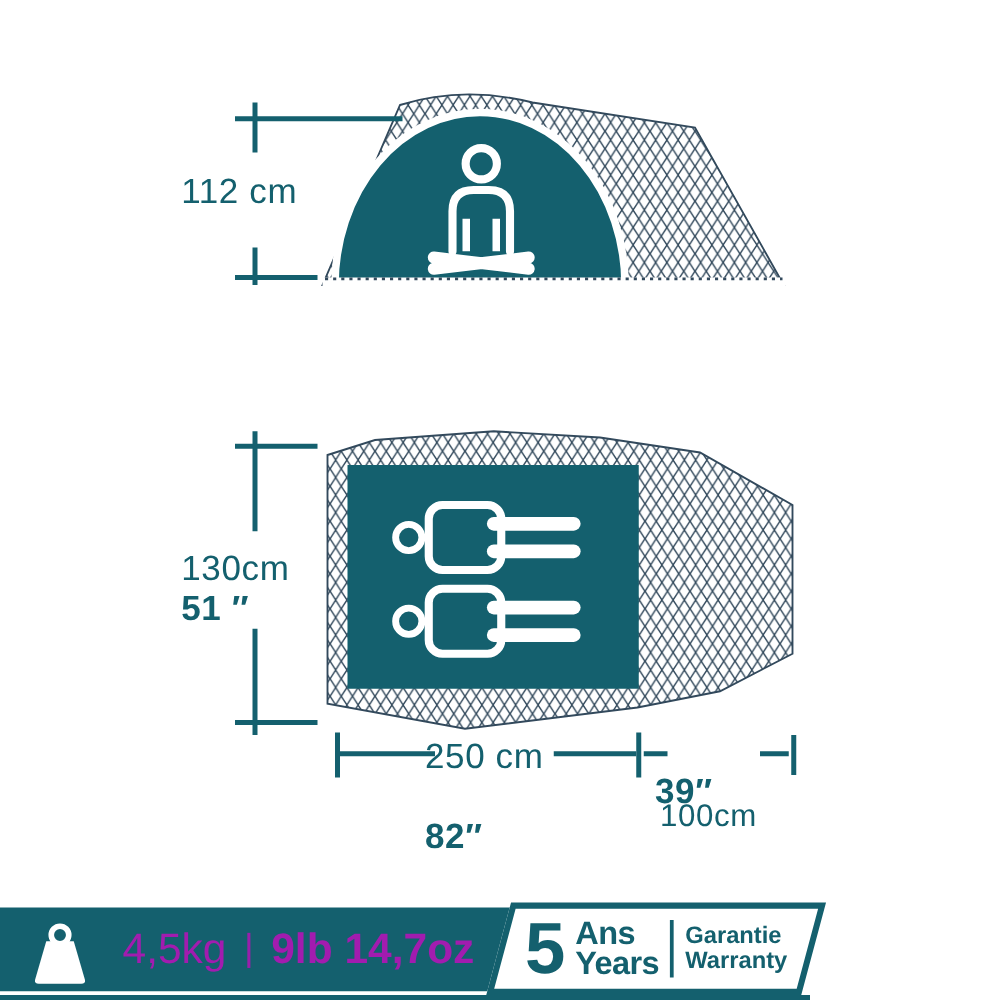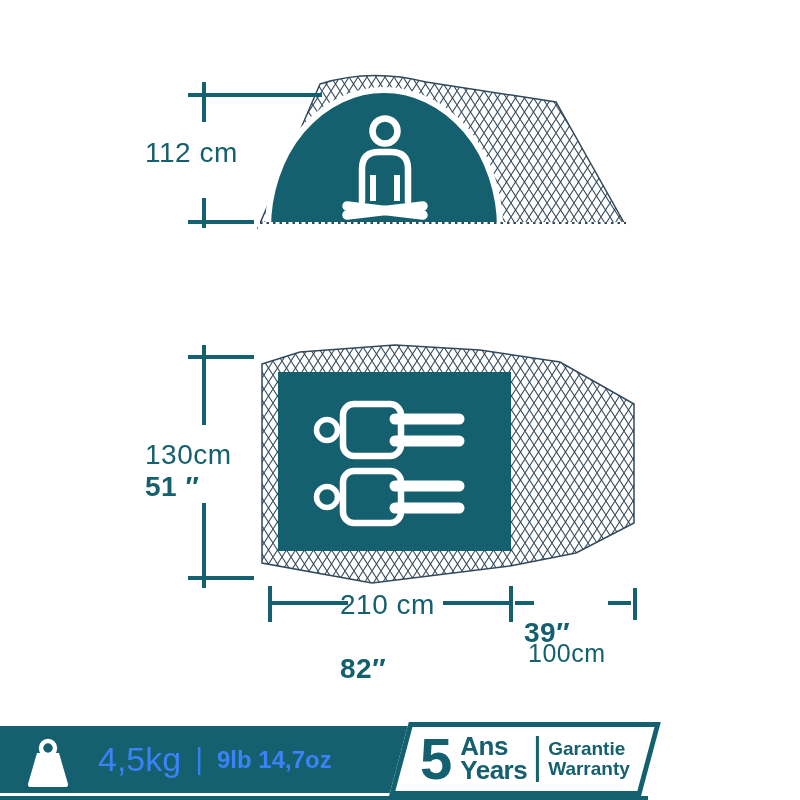--- a/index.html
+++ b/index.html
@@ -16,25 +16,25 @@
   .dim-label.bold{font-weight:700;}
   .dim-label.small{font-size:25px;}
   
   #weight-bar{
     position:absolute;left:0;top:726px;width:632px;height:67px;background:#14606e;
     display:flex;align-items:center;
   }
   #bottom-strip{position:absolute;left:0;top:796px;width:648px;height:4px;background:#14606e;}
   #weight-text{
     position:absolute;left:98px;top:726px;height:67px;display:flex;align-items:center;gap:14px;
-    color:#3b82f6;
+    color:#a21caf;
   }
   #weight-text .metric{font-size:34px;font-weight:400;}
   #weight-text .sep{font-size:30px;font-weight:300;opacity:.95;transform:translateY(-1px);}
-  #weight-text .imperial{font-size:24px;font-weight:700;}
+  #weight-text .imperial{font-size:34px;font-weight:700;}
   #warranty-badge{
     position:absolute;left:389px;top:722px;width:252px;height:74px;
     background:#fff;border:5px solid #14606e;box-sizing:border-box;
     transform:skewX(-15deg);transform-origin:bottom left;
   }
   #warranty-inner{
     width:100%;height:100%;transform:skewX(15deg);
     display:flex;align-items:center;justify-content:center;gap:9px;color:#14606e;
   }
   #warranty-inner .num{font-size:58px;font-weight:700;line-height:1;letter-spacing:-1px;}
@@ -101,21 +101,21 @@
 
   <div class="dim-line" style="left:202px;top:345px;width:4px;height:80px;"></div>
   <div class="dim-line" style="left:188px;top:355px;width:66px;height:4px;"></div>
   <div class="dim-label" style="left:145px;top:440px;width:120px;">130cm</div>
   <div class="dim-label bold" style="left:145px;top:472px;width:120px;">51 ″</div>
   <div class="dim-line" style="left:202px;top:503px;width:4px;height:85px;"></div>
   <div class="dim-line" style="left:188px;top:576px;width:66px;height:4px;"></div>
 
   <div class="dim-line" style="left:268px;top:586px;width:4px;height:36px;"></div>
   <div class="dim-line" style="left:272px;top:601px;width:76px;height:4px;"></div>
-  <div class="dim-label" style="left:340px;top:590px;width:110px;">210 cm</div>
+  <div class="dim-label" style="left:340px;top:590px;width:110px;">250 cm</div>
   <div class="dim-line" style="left:443px;top:601px;width:66px;height:4px;"></div>
   <div class="dim-line" style="left:509px;top:586px;width:4px;height:36px;"></div>
   <div class="dim-label bold" style="left:340px;top:654px;width:110px;">82″</div>
 
   <div class="dim-line" style="left:515px;top:601px;width:19px;height:4px;"></div>
   <div class="dim-label small" style="left:528px;top:592px;width:86px;margin-top:48px;">100cm</div>
   <div class="dim-line" style="left:608px;top:601px;width:23px;height:4px;"></div>
   <div class="dim-line" style="left:633px;top:588px;width:4px;height:32px;"></div>
   <div class="dim-label bold" style="left:524px;top:618px;width:100px;">39″</div>
 

